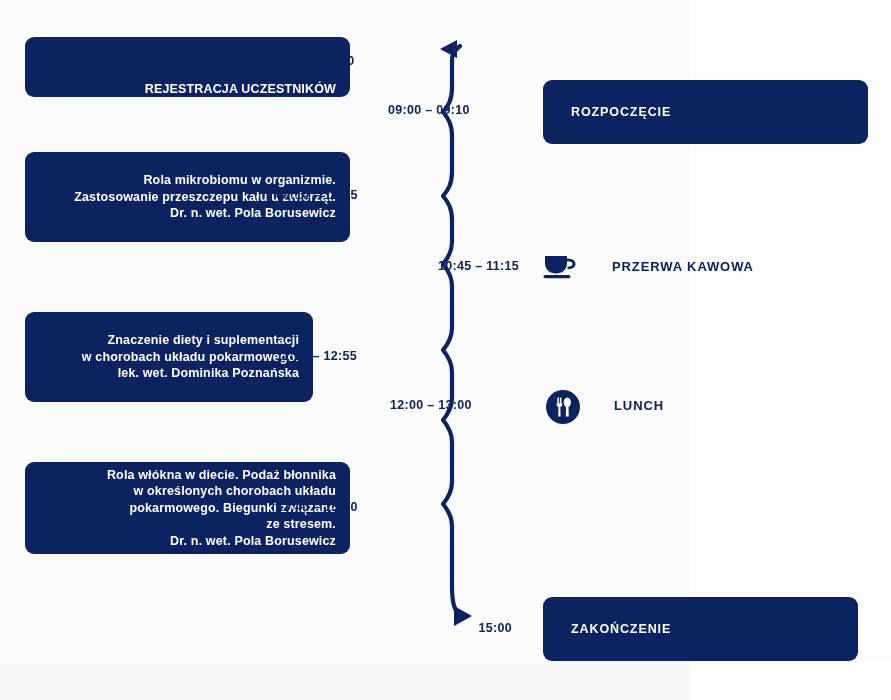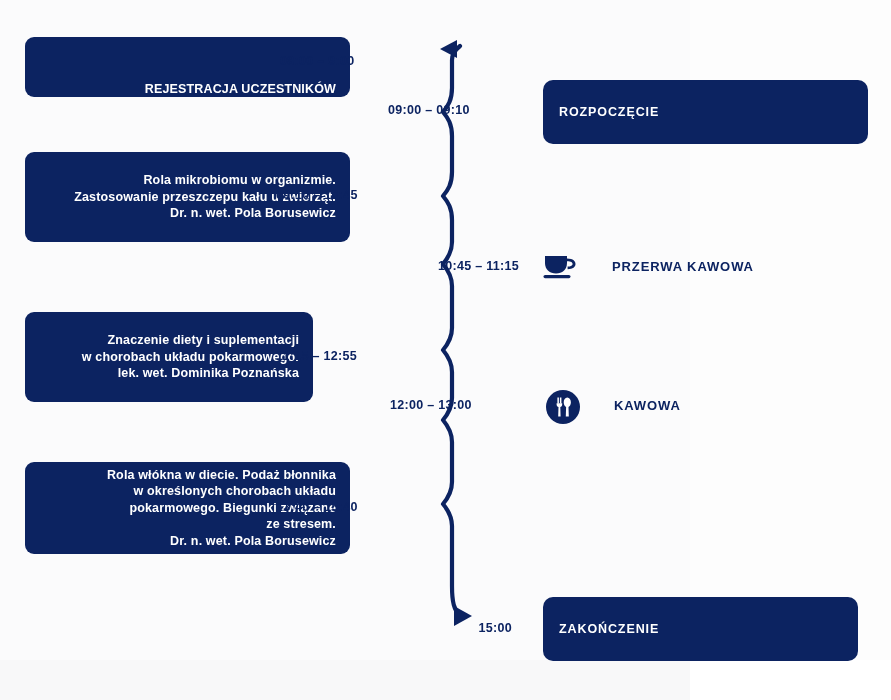--- a/index.html
+++ b/index.html
@@ -35,22 +35,21 @@
     color: #ffffff;
   }
   .block.left {
     justify-content: flex-end;
     text-align: right;
     padding-right: 14px;
   }
   .block.right {
     justify-content: flex-start;
     text-align: left;
-    padding-left: 16px;
-    border-radius: 10px;
+    padding-left: 28px;
   }
   .block-text {
     font-size: 12.5px;
     line-height: 16.5px;
     font-weight: 700;
     letter-spacing: 0.15px;
     white-space: pre-line;
   }
   .block.left .block-text { font-weight: 700; }
   .block.right .block-text {
@@ -184,21 +183,21 @@
       <rect x="11.4" y="7.5" width="1.5" height="6" fill="#ffffff"></rect>
       <rect x="13.9" y="7.5" width="1.5" height="6" fill="#ffffff"></rect>
       <path d="M10.6 13.2 L16.2 13.2 L16.2 14.4 C16.2 15.8 15.3 16.7 14.3 16.9
                L14.6 26.5 L12.2 26.5 L12.5 16.9 C11.5 16.7 10.6 15.8 10.6 14.4 Z" fill="#ffffff"></path>
 
       <path d="M21.3 7.4 C23.5 7.4 24.9 9.6 24.9 12.3 C24.9 14.6 23.9 16.4 22.5 16.9
                L22.8 26.5 L19.8 26.5 L20.1 16.9 C18.7 16.4 17.7 14.6 17.7 12.3
                C17.7 9.6 19.1 7.4 21.3 7.4 Z" fill="#ffffff"></path>
     </svg>
   </div>
-  <div class="plain-label" style="left:594px; top:398px;">KAWOWA</div>
+  <div class="plain-label" style="left:594px; top:398px;">LUNCH</div>
 
   <div class="block left" style="left:25px; top:462px; width:325px; height:92px;">
     <div class="block-text">Rola włókna w diecie.  Podaż błonnika
 w określonych chorobach układu
 pokarmowego. Biegunki związane
 ze stresem.
 Dr. n. wet. Pola Borusewicz</div>
   </div>
   <div class="time ralign" style="left:276px; top:500px; width:76px;">13:40 – 15:40</div>
 

